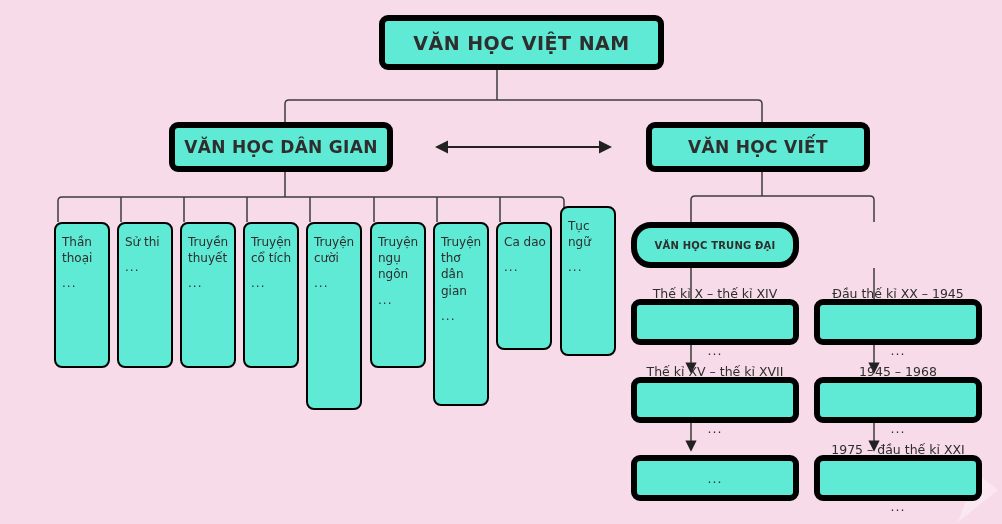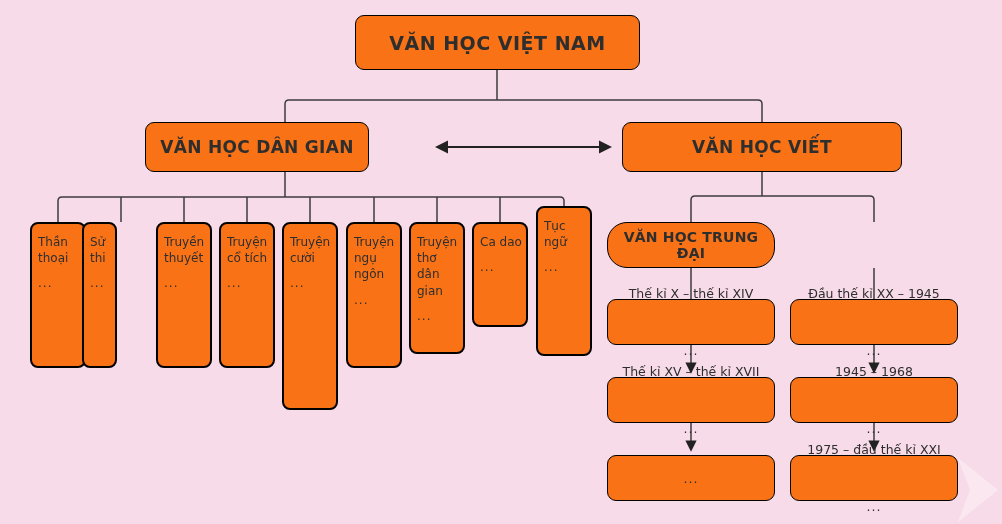--- a/index.html
+++ b/index.html
@@ -5,26 +5,26 @@
   html,body{margin:0;padding:0;}
   .stage{
     position:relative;width:1002px;height:524px;
     background:#f8dbe8;overflow:hidden;
     font-family:"DejaVu Sans","Liberation Sans",sans-serif;
     color:#2e2e2e;
   }
   .wires{position:absolute;left:0;top:0;width:1002px;height:524px;z-index:0;}
   .node{
     position:absolute;z-index:1;box-sizing:border-box;
-    background:#f97316;border:1px solid #000000;border-radius:9px;
+    background:#5eead4;border:6px solid #000000;border-radius:9px;margin-left:24px;
   }
   .hnode{display:flex;align-items:center;justify-content:center;text-align:center;font-weight:bold;}
   .root{font-size:19px;letter-spacing:.5px;}
   .l2{font-size:17px;letter-spacing:.3px;}
-  .l3{font-size:14px;border-radius:20px;letter-spacing:.2px;}
+  .l3{font-size:10px;border-radius:20px;letter-spacing:.2px;}
   .genre{
     padding:10px 4px 4px 6px;font-size:12px;line-height:1.35;border-radius:8px;
     border-width:2.5px;
   }
   .g-more{display:block;margin-top:9px;letter-spacing:1px;}
   .stagebox{
     display:flex;flex-direction:column;align-items:center;justify-content:center;
     font-size:12.5px;border-radius:9px;text-align:center;line-height:1.2;gap:42px;
   }
   .s-more{letter-spacing:1px;}
@@ -72,53 +72,53 @@
     <polygon points="958,458 998,490 958,522 970,490" fill="#ffffff" opacity="0.35"></polygon>
   </svg>
 
   <div class="node hnode root" style="left:355px;top:15px;width:285px;height:55px">
     <span>VĂN HỌC VIỆT NAM</span>
   </div>
 
   <div class="node hnode l2" style="left:145px;top:122px;width:224px;height:50px">
     <span>VĂN HỌC DÂN GIAN</span>
   </div>
-  <div class="node hnode l2" style="left:622px;top:122px;width:280px;height:50px">
+  <div class="node hnode l2" style="left:622px;top:122px;width:224px;height:50px">
     <span>VĂN HỌC VIẾT</span>
   </div>
 
   <div class="node genre" style="left:30px;top:222px;width:56px;height:146px">
     <span>Thần thoại</span>
     <span class="g-more">...</span>
   </div>
-  <div class="node genre" style="left:82px;top:222px;width:35px;height:146px">
+  <div class="node genre" style="left:93px;top:222px;width:56px;height:146px">
     <span>Sử thi</span>
     <span class="g-more">...</span>
   </div>
   <div class="node genre" style="left:156px;top:222px;width:56px;height:146px">
     <span>Truyền thuyết</span>
     <span class="g-more">...</span>
   </div>
   <div class="node genre" style="left:219px;top:222px;width:56px;height:146px">
     <span>Truyện cổ tích</span>
     <span class="g-more">...</span>
   </div>
   <div class="node genre" style="left:282px;top:222px;width:56px;height:188px">
     <span>Truyện cười</span>
     <span class="g-more">...</span>
   </div>
   <div class="node genre" style="left:346px;top:222px;width:56px;height:146px">
     <span>Truyện ngụ ngôn</span>
     <span class="g-more">...</span>
   </div>
-  <div class="node genre" style="left:409px;top:222px;width:56px;height:132px">
+  <div class="node genre" style="left:409px;top:222px;width:56px;height:184px">
     <span>Truyện thơ dân gian</span>
     <span class="g-more">...</span>
   </div>
-  <div class="node genre" style="left:472px;top:222px;width:56px;height:105px">
+  <div class="node genre" style="left:472px;top:222px;width:56px;height:128px">
     <span>Ca dao</span>
     <span class="g-more">...</span>
   </div>
   <div class="node genre" style="left:536px;top:206px;width:56px;height:150px">
     <span>Tục ngữ</span>
     <span class="g-more">...</span>
   </div>
 
   <div class="node hnode l3" style="left:607px;top:222px;width:168px;height:46px">
     <span>VĂN HỌC TRUNG ĐẠI</span>

